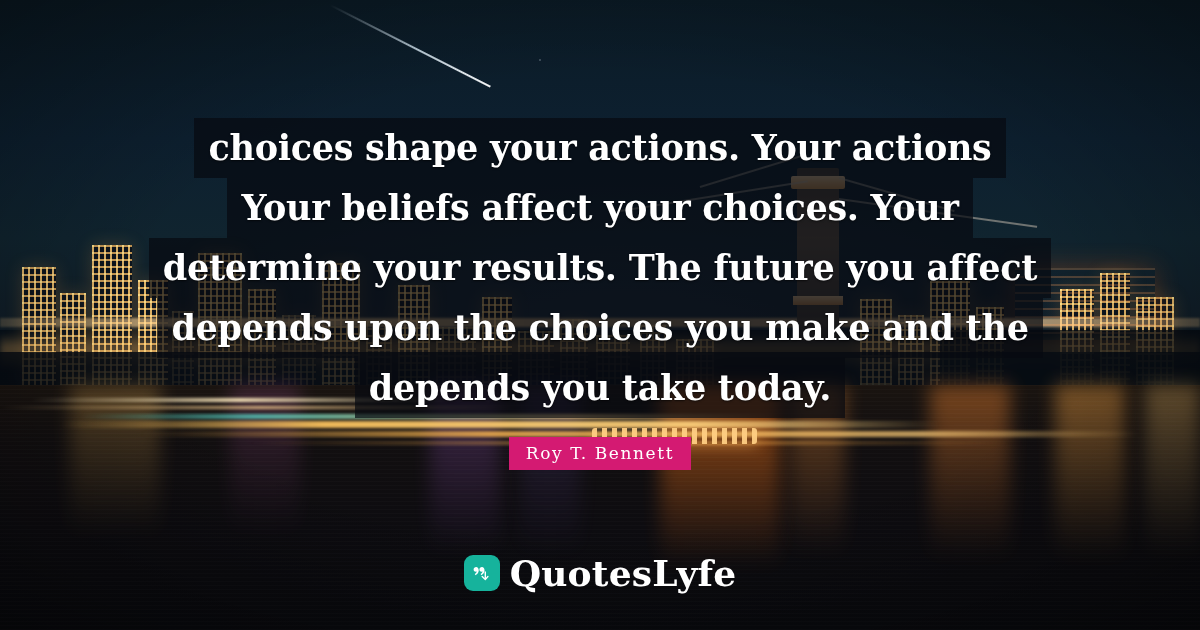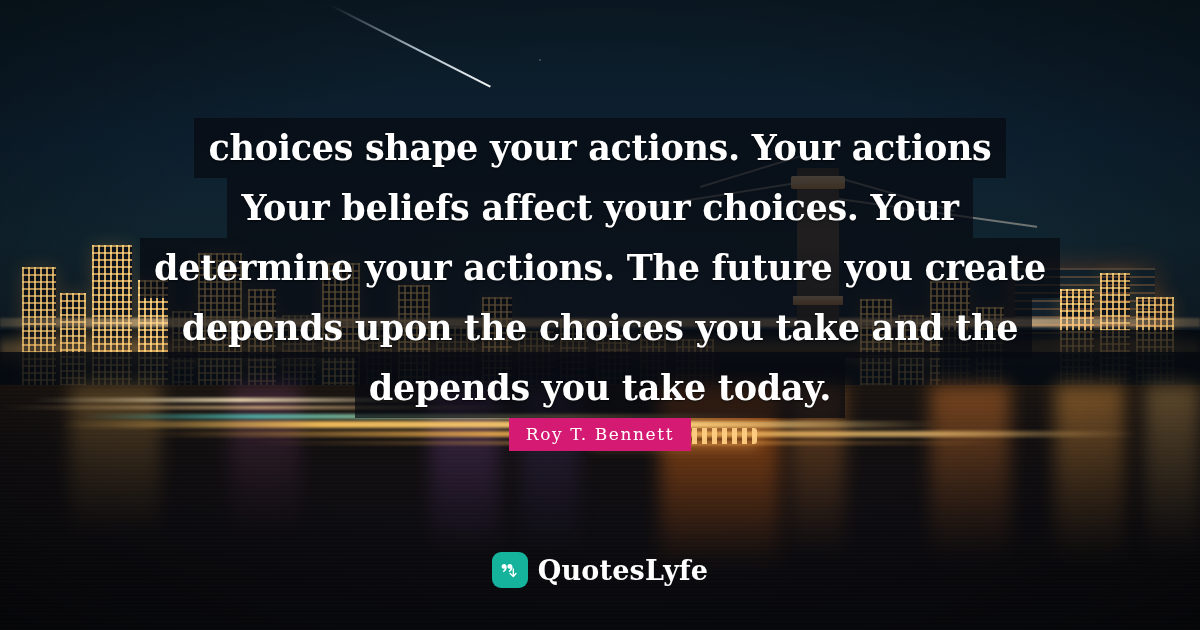--- a/index.html
+++ b/index.html
@@ -92,30 +92,30 @@
   
   .content{position:absolute;inset:0;display:flex;flex-direction:column;align-items:center;}
   .quote{margin-top:118px;display:flex;flex-direction:column;align-items:center;gap:0;}
   .qline{
     display:inline-block;background:rgba(7,10,16,.72);
     color:#ffffff;font-family:"DejaVu Serif",serif;font-weight:700;
     font-size:35px;line-height:1.0;letter-spacing:-.3px;
     padding:12px 14px 13px 14px;white-space:nowrap;
     text-shadow:0 1px 2px rgba(0,0,0,.6);
   }
-  .author-wrap{}
+  .author-wrap{margin-top:19px;}
   .author{
     display:inline-block;background:#d41a72;color:#ffffff;
     font-family:"DejaVu Serif",serif;font-weight:400;font-size:17px;
     letter-spacing:1.6px;padding:6px 17px 7px 17px;white-space:nowrap;
   }
   .brand{position:absolute;left:0;right:0;top:552px;display:flex;justify-content:center;align-items:center;gap:10px;}
   .logo-mark{width:36px;height:36px;border-radius:9px;background:#16b39c;
     display:flex;align-items:center;justify-content:center;position:relative;flex:0 0 auto;}
-  .brand-name{color:#ffffff;font-family:"DejaVu Serif",serif;font-weight:700;font-size:27px;letter-spacing:.2px;}
+  .brand-name{color:#ffffff;font-family:"DejaVu Serif",serif;font-weight:700;font-size:36px;letter-spacing:.2px;}
 </style>
 </head>
 <body>
 
 <div class="stage">
 
   <div class="photo">
     <div class="sky"></div>
     <div class="stars"></div>
     <div class="meteor"></div>
@@ -184,22 +184,22 @@
     <div class="streak" style="left:250px;top:441px;width:760px;height:4px;background:linear-gradient(90deg,rgba(255,160,50,0),rgba(255,180,80,.55),rgba(255,170,60,0));"></div>
 
     <div class="boat"></div>
     <div class="vignette"></div>
   </div>
 
   <div class="content">
     <div class="quote">
       <span class="qline">choices shape your actions. Your actions</span>
       <span class="qline">Your beliefs affect your choices. Your</span>
-      <span class="qline">determine your actions. The future you create</span>
-      <span class="qline">depends upon the choices you take and the</span>
+      <span class="qline">determine your results. The future you affect</span>
+      <span class="qline">depends upon the choices you make and the</span>
       <span class="qline">depends you take today.</span>
     </div>
     <div class="author-wrap">
       <span class="author">Roy T. Bennett</span>
     </div>
   </div>
 
   <div class="brand">
     <span class="logo-mark">
       <svg width="22" height="22" viewBox="0 0 22 22" aria-hidden="true">

